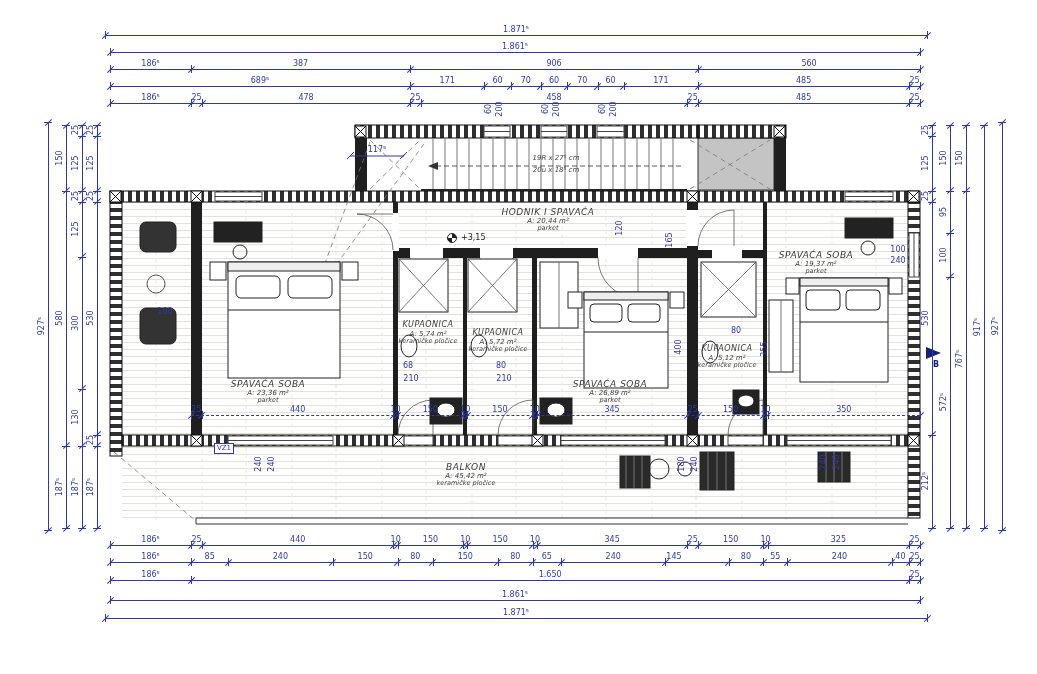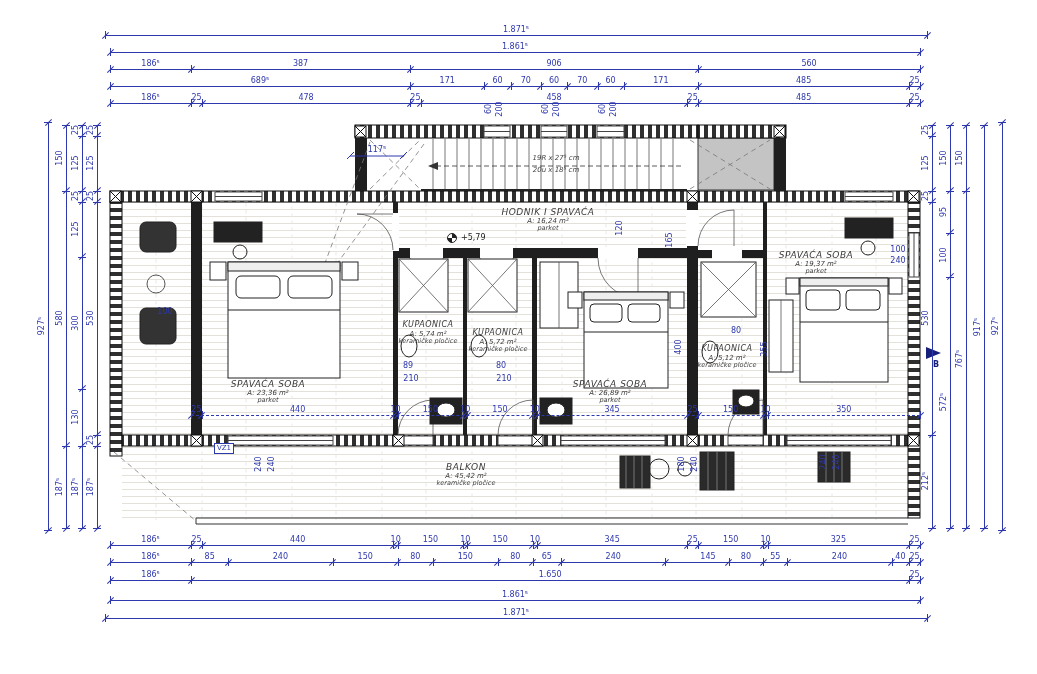--- a/index.html
+++ b/index.html
@@ -242,21 +242,21 @@
     <g>
       <circle cx="452" cy="238" r="4.5" fill="#ffffff" stroke="#222" stroke-width="1"></circle>
       <path d="M452,238 L452,233.5 A4.5,4.5 0 0 1 456.5,238 Z M452,238 L452,242.5 A4.5,4.5 0 0 1 447.5,238 Z" fill="#222"></path>
     </g>
 
     <polygon points="926,347 941,353 926,359" fill="#16207a"></polygon>
   </svg>
 
   <div class="note" style="left:556px;top:154px;">19R x 27⁵ cm</div>
   <div class="note" style="left:556px;top:166px;">20u x 18⁵ cm</div>
-  <div class="level-text" style="left:461px;top:233px;">+5,79</div>
+  <div class="level-text" style="left:461px;top:233px;">+3,15</div>
   <div class="tag-box" style="left:214px;top:443px;">VZ1</div>
   <div class="section-letter" style="left:933px;top:360px;">B</div>
 
   <div id="dims-layer">
       <div class="dim-line" style="left: 105px; top: 35px; width: 822px;"></div>
       <div class="dim-tick" style="left: 100.5px; top: 34.5px;"></div>
       <div class="dim-ext" style="left: 105px; top: 31px; width: 1px; height: 8px;"></div>
       <div class="dim-tick" style="left: 922.5px; top: 34.5px;"></div>
       <div class="dim-ext" style="left: 927px; top: 31px; width: 1px; height: 8px;"></div>
       <div class="dim-label" style="left: 516px; top: 34px;">1.871⁵</div>
@@ -450,21 +450,21 @@
       <div class="dim-ext" style="left: 532.732px; top: 558px; width: 1px; height: 8px;"></div>
       <div class="dim-label" style="left: 515.326px; top: 561px;">80</div>
       <div class="dim-tick" style="left: 556.515px; top: 561.5px;"></div>
       <div class="dim-ext" style="left: 561.015px; top: 558px; width: 1px; height: 8px;"></div>
       <div class="dim-label" style="left: 546.873px; top: 561px;">65</div>
       <div class="dim-tick" style="left: 660.947px; top: 561.5px;"></div>
       <div class="dim-ext" style="left: 665.447px; top: 558px; width: 1px; height: 8px;"></div>
       <div class="dim-label" style="left: 613.231px; top: 561px;">240</div>
       <div class="dim-tick" style="left: 724.041px; top: 561.5px;"></div>
       <div class="dim-ext" style="left: 728.541px; top: 558px; width: 1px; height: 8px;"></div>
-      <div class="dim-label" style="left: 708px; top: 561px;">145</div>
+      <div class="dim-label" style="left: 674px; top: 561px;">145</div>
       <div class="dim-tick" style="left: 758.852px; top: 561.5px;"></div>
       <div class="dim-ext" style="left: 763.352px; top: 558px; width: 1px; height: 8px;"></div>
       <div class="dim-label" style="left: 745.947px; top: 561px;">80</div>
       <div class="dim-tick" style="left: 782.784px; top: 561.5px;"></div>
       <div class="dim-ext" style="left: 787.284px; top: 558px; width: 1px; height: 8px;"></div>
       <div class="dim-label" style="left: 775.318px; top: 561px;">55</div>
       <div class="dim-tick" style="left: 887.216px; top: 561.5px;"></div>
       <div class="dim-ext" style="left: 891.716px; top: 558px; width: 1px; height: 8px;"></div>
       <div class="dim-label" style="left: 839.5px; top: 561px;">240</div>
       <div class="dim-tick" style="left: 904.622px; top: 561.5px;"></div>
@@ -617,21 +617,21 @@
       <div class="free-dim" style="left: 377px; top: 150px; transform: translate(-50%, -50%) rotate(0deg);">117⁵</div>
       <div class="free-dim" style="left: 489px; top: 109px; transform: translate(-50%, -50%) rotate(-90deg);">60</div>
       <div class="free-dim" style="left: 500px; top: 109px; transform: translate(-50%, -50%) rotate(-90deg);">200</div>
       <div class="free-dim" style="left: 546px; top: 109px; transform: translate(-50%, -50%) rotate(-90deg);">60</div>
       <div class="free-dim" style="left: 557px; top: 109px; transform: translate(-50%, -50%) rotate(-90deg);">200</div>
       <div class="free-dim" style="left: 603px; top: 109px; transform: translate(-50%, -50%) rotate(-90deg);">60</div>
       <div class="free-dim" style="left: 614px; top: 109px; transform: translate(-50%, -50%) rotate(-90deg);">200</div>
       <div class="free-dim" style="left: 620px; top: 228px; transform: translate(-50%, -50%) rotate(-90deg);">120</div>
       <div class="free-dim" style="left: 670px; top: 240px; transform: translate(-50%, -50%) rotate(-90deg);">165</div>
       <div class="free-dim" style="left: 165px; top: 312px; transform: translate(-50%, -50%) rotate(0deg);">100</div>
-      <div class="free-dim" style="left: 408px; top: 366px; transform: translate(-50%, -50%) rotate(0deg);">89</div>
+      <div class="free-dim" style="left: 408px; top: 366px; transform: translate(-50%, -50%) rotate(0deg);">68</div>
       <div class="free-dim" style="left: 411px; top: 379px; transform: translate(-50%, -50%) rotate(0deg);">210</div>
       <div class="free-dim" style="left: 501px; top: 366px; transform: translate(-50%, -50%) rotate(0deg);">80</div>
       <div class="free-dim" style="left: 504px; top: 379px; transform: translate(-50%, -50%) rotate(0deg);">210</div>
       <div class="free-dim" style="left: 679px; top: 347px; transform: translate(-50%, -50%) rotate(-90deg);">400</div>
       <div class="free-dim" style="left: 736px; top: 331px; transform: translate(-50%, -50%) rotate(0deg);">80</div>
       <div class="free-dim" style="left: 765px; top: 349px; transform: translate(-50%, -50%) rotate(-90deg);">355</div>
       <div class="free-dim" style="left: 898px; top: 250px; transform: translate(-50%, -50%) rotate(0deg);">100</div>
       <div class="free-dim" style="left: 898px; top: 261px; transform: translate(-50%, -50%) rotate(0deg);">240</div>
       <div class="free-dim" style="left: 259px; top: 464px; transform: translate(-50%, -50%) rotate(-90deg);">240</div>
       <div class="free-dim" style="left: 272px; top: 464px; transform: translate(-50%, -50%) rotate(-90deg);">240</div>
@@ -651,21 +651,21 @@
         <div class="rarea">A: 5,74 m²</div>
         <div class="rfloor">keramičke pločice</div>
       </div>
       <div class="room-label small" style="left: 498px; top: 328px;">
         <div class="rname">KUPAONICA</div>
         <div class="rarea">A: 5,72 m²</div>
         <div class="rfloor">keramičke pločice</div>
       </div>
       <div class="room-label" style="left: 548px; top: 207px;">
         <div class="rname">HODNIK I SPAVAĆA</div>
-        <div class="rarea">A: 16,24 m²</div>
+        <div class="rarea">A: 20,44 m²</div>
         <div class="rfloor">parket</div>
       </div>
       <div class="room-label" style="left: 610px; top: 379px;">
         <div class="rname">SPAVAĆA SOBA</div>
         <div class="rarea">A: 26,89 m²</div>
         <div class="rfloor">parket</div>
       </div>
       <div class="room-label small" style="left: 727px; top: 344px;">
         <div class="rname">KUPAONICA</div>
         <div class="rarea">A: 5,12 m²</div>

